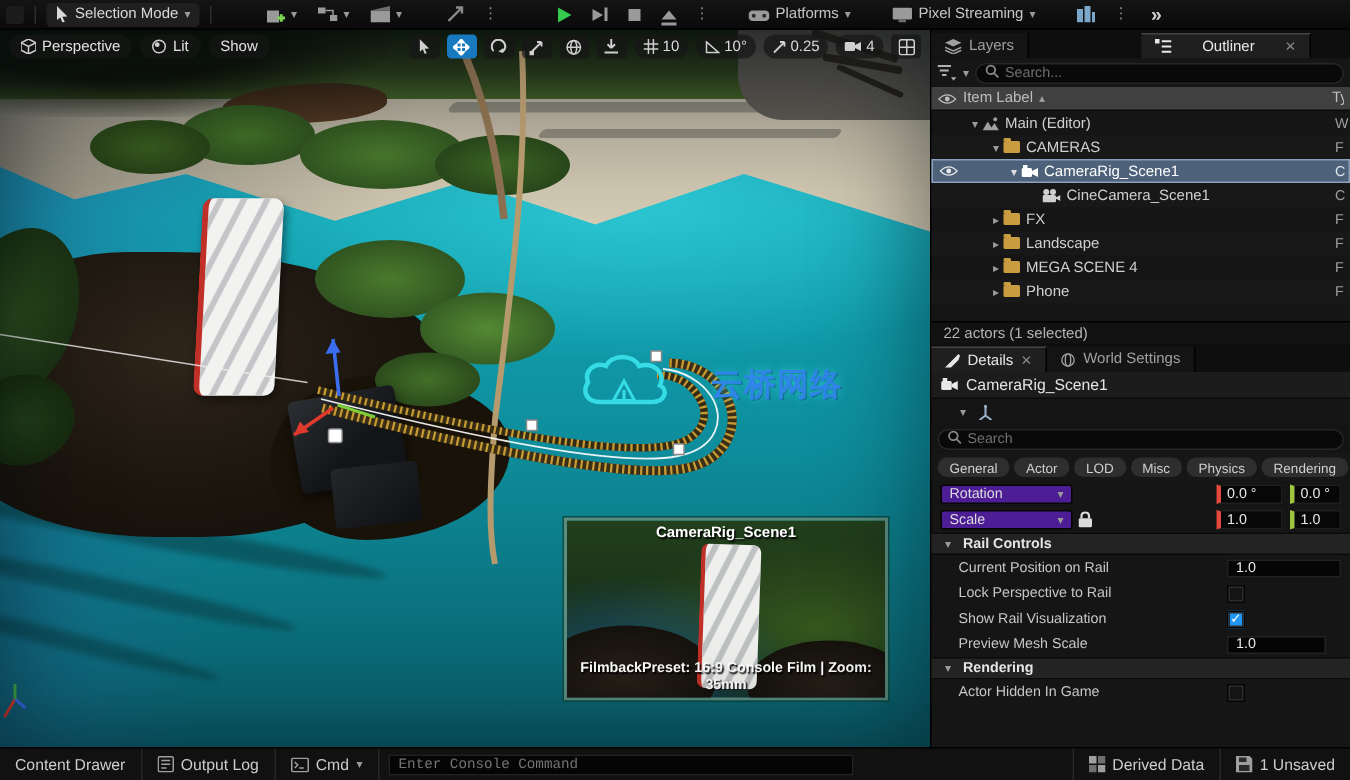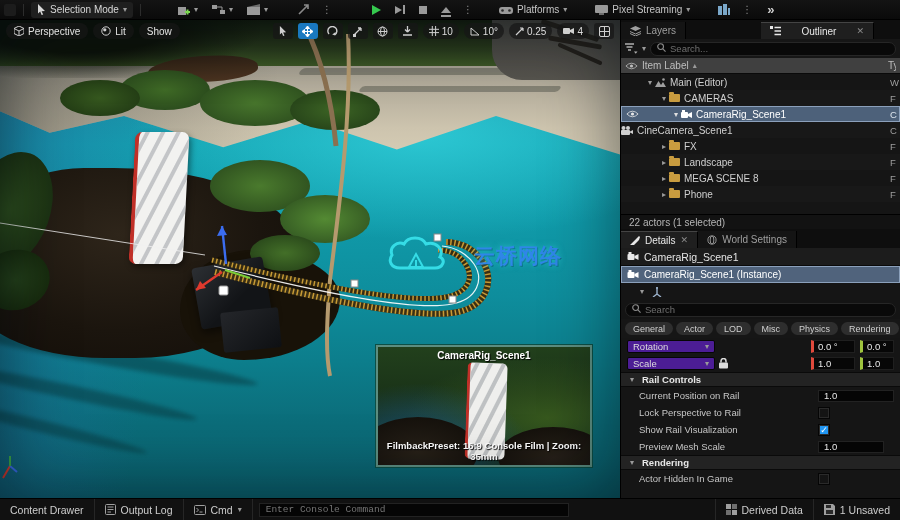--- a/index.html
+++ b/index.html
@@ -462,21 +462,21 @@
           </svg>
         <span class="expander" style="color:#e0e0e0;">▾</span>
         <svg class="ic" width="11" height="9" viewBox="0 0 11 9" style="margin-right:4px;">
             <rect x="0" y="2" width="7" height="6" rx="1" fill="#fff"></rect>
             <path d="M7 4 L11 2 L11 8 L7 6 Z" fill="#fff"></path>
             <rect x="1" y="0" width="3" height="2" fill="#fff"></rect>
           </svg>
         <span>CameraRig_Scene1</span>
         <span class="otl-type">C</span>
       </div>
-      <div class="otl-row alt" style="">
+      <div class="otl-row alt" style="padding-left:74px;">
         <svg class="ic" width="12" height="9" viewBox="0 0 12 9" style="margin-right:4px;">
             <circle cx="2.5" cy="2" r="2" fill="#cfcfcf"></circle>
             <circle cx="7" cy="2" r="2" fill="#cfcfcf"></circle>
             <rect x="0" y="4" width="9" height="5" rx="1" fill="#cfcfcf"></rect>
             <path d="M9 5.5 L12 4 L12 8 L9 6.5 Z" fill="#cfcfcf"></path>
           </svg>
         <span>CineCamera_Scene1</span>
         <span class="otl-type">C</span>
       </div>
       <div class="otl-row" style="padding-left:38px;">
@@ -487,21 +487,21 @@
       </div>
       <div class="otl-row alt" style="padding-left:38px;">
         <span class="expander">▸</span>
         <span class="icon-folder"></span>
         <span>Landscape</span>
         <span class="otl-type">F</span>
       </div>
       <div class="otl-row" style="padding-left:38px;">
         <span class="expander">▸</span>
         <span class="icon-folder"></span>
-        <span>MEGA SCENE 8</span>
+        <span>MEGA SCENE 4</span>
         <span class="otl-type">F</span>
       </div>
       <div class="otl-row alt" style="padding-left:38px;">
         <span class="expander">▸</span>
         <span class="icon-folder"></span>
         <span>Phone</span>
         <span class="otl-type">F</span>
       </div>
       <div style="height:12px;background:#151515;"></div>
     </div>
@@ -529,28 +529,20 @@
 
     <div class="dtl-name">
       <svg class="ic" width="12" height="9" viewBox="0 0 11 9">
           <rect x="0" y="2" width="7" height="6" rx="1" fill="#e8e8e8"></rect>
           <path d="M7 4 L11 2 L11 8 L7 6 Z" fill="#e8e8e8"></path>
           <rect x="1" y="0" width="3" height="2" fill="#e8e8e8"></rect>
         </svg>
       <span>CameraRig_Scene1</span>
     </div>
 
-    <div class="dtl-row selected">
-      <svg class="ic" width="12" height="9" viewBox="0 0 11 9">
-          <rect x="0" y="2" width="7" height="6" rx="1" fill="#fff"></rect>
-          <path d="M7 4 L11 2 L11 8 L7 6 Z" fill="#fff"></path>
-          <rect x="1" y="0" width="3" height="2" fill="#fff"></rect>
-        </svg>
-      <span>CameraRig_Scene1 (Instance)</span>
-    </div>
     <div class="dtl-row" style="padding-left:16px;">
       <span class="expander">▾</span>
       <svg class="ic" width="10" height="10" viewBox="0 0 10 10">
           <path d="M5 0 L5 7 M5 7 L1 10 M5 7 L9 10" stroke="#9ab0c9" stroke-width="1.4" fill="none"></path>
           <circle cx="5" cy="1" r="1" fill="#9ab0c9"></circle>
         </svg>
     </div>
 
     <div class="searchrow" style="background:#141414;">
       <div class="searchbox">

